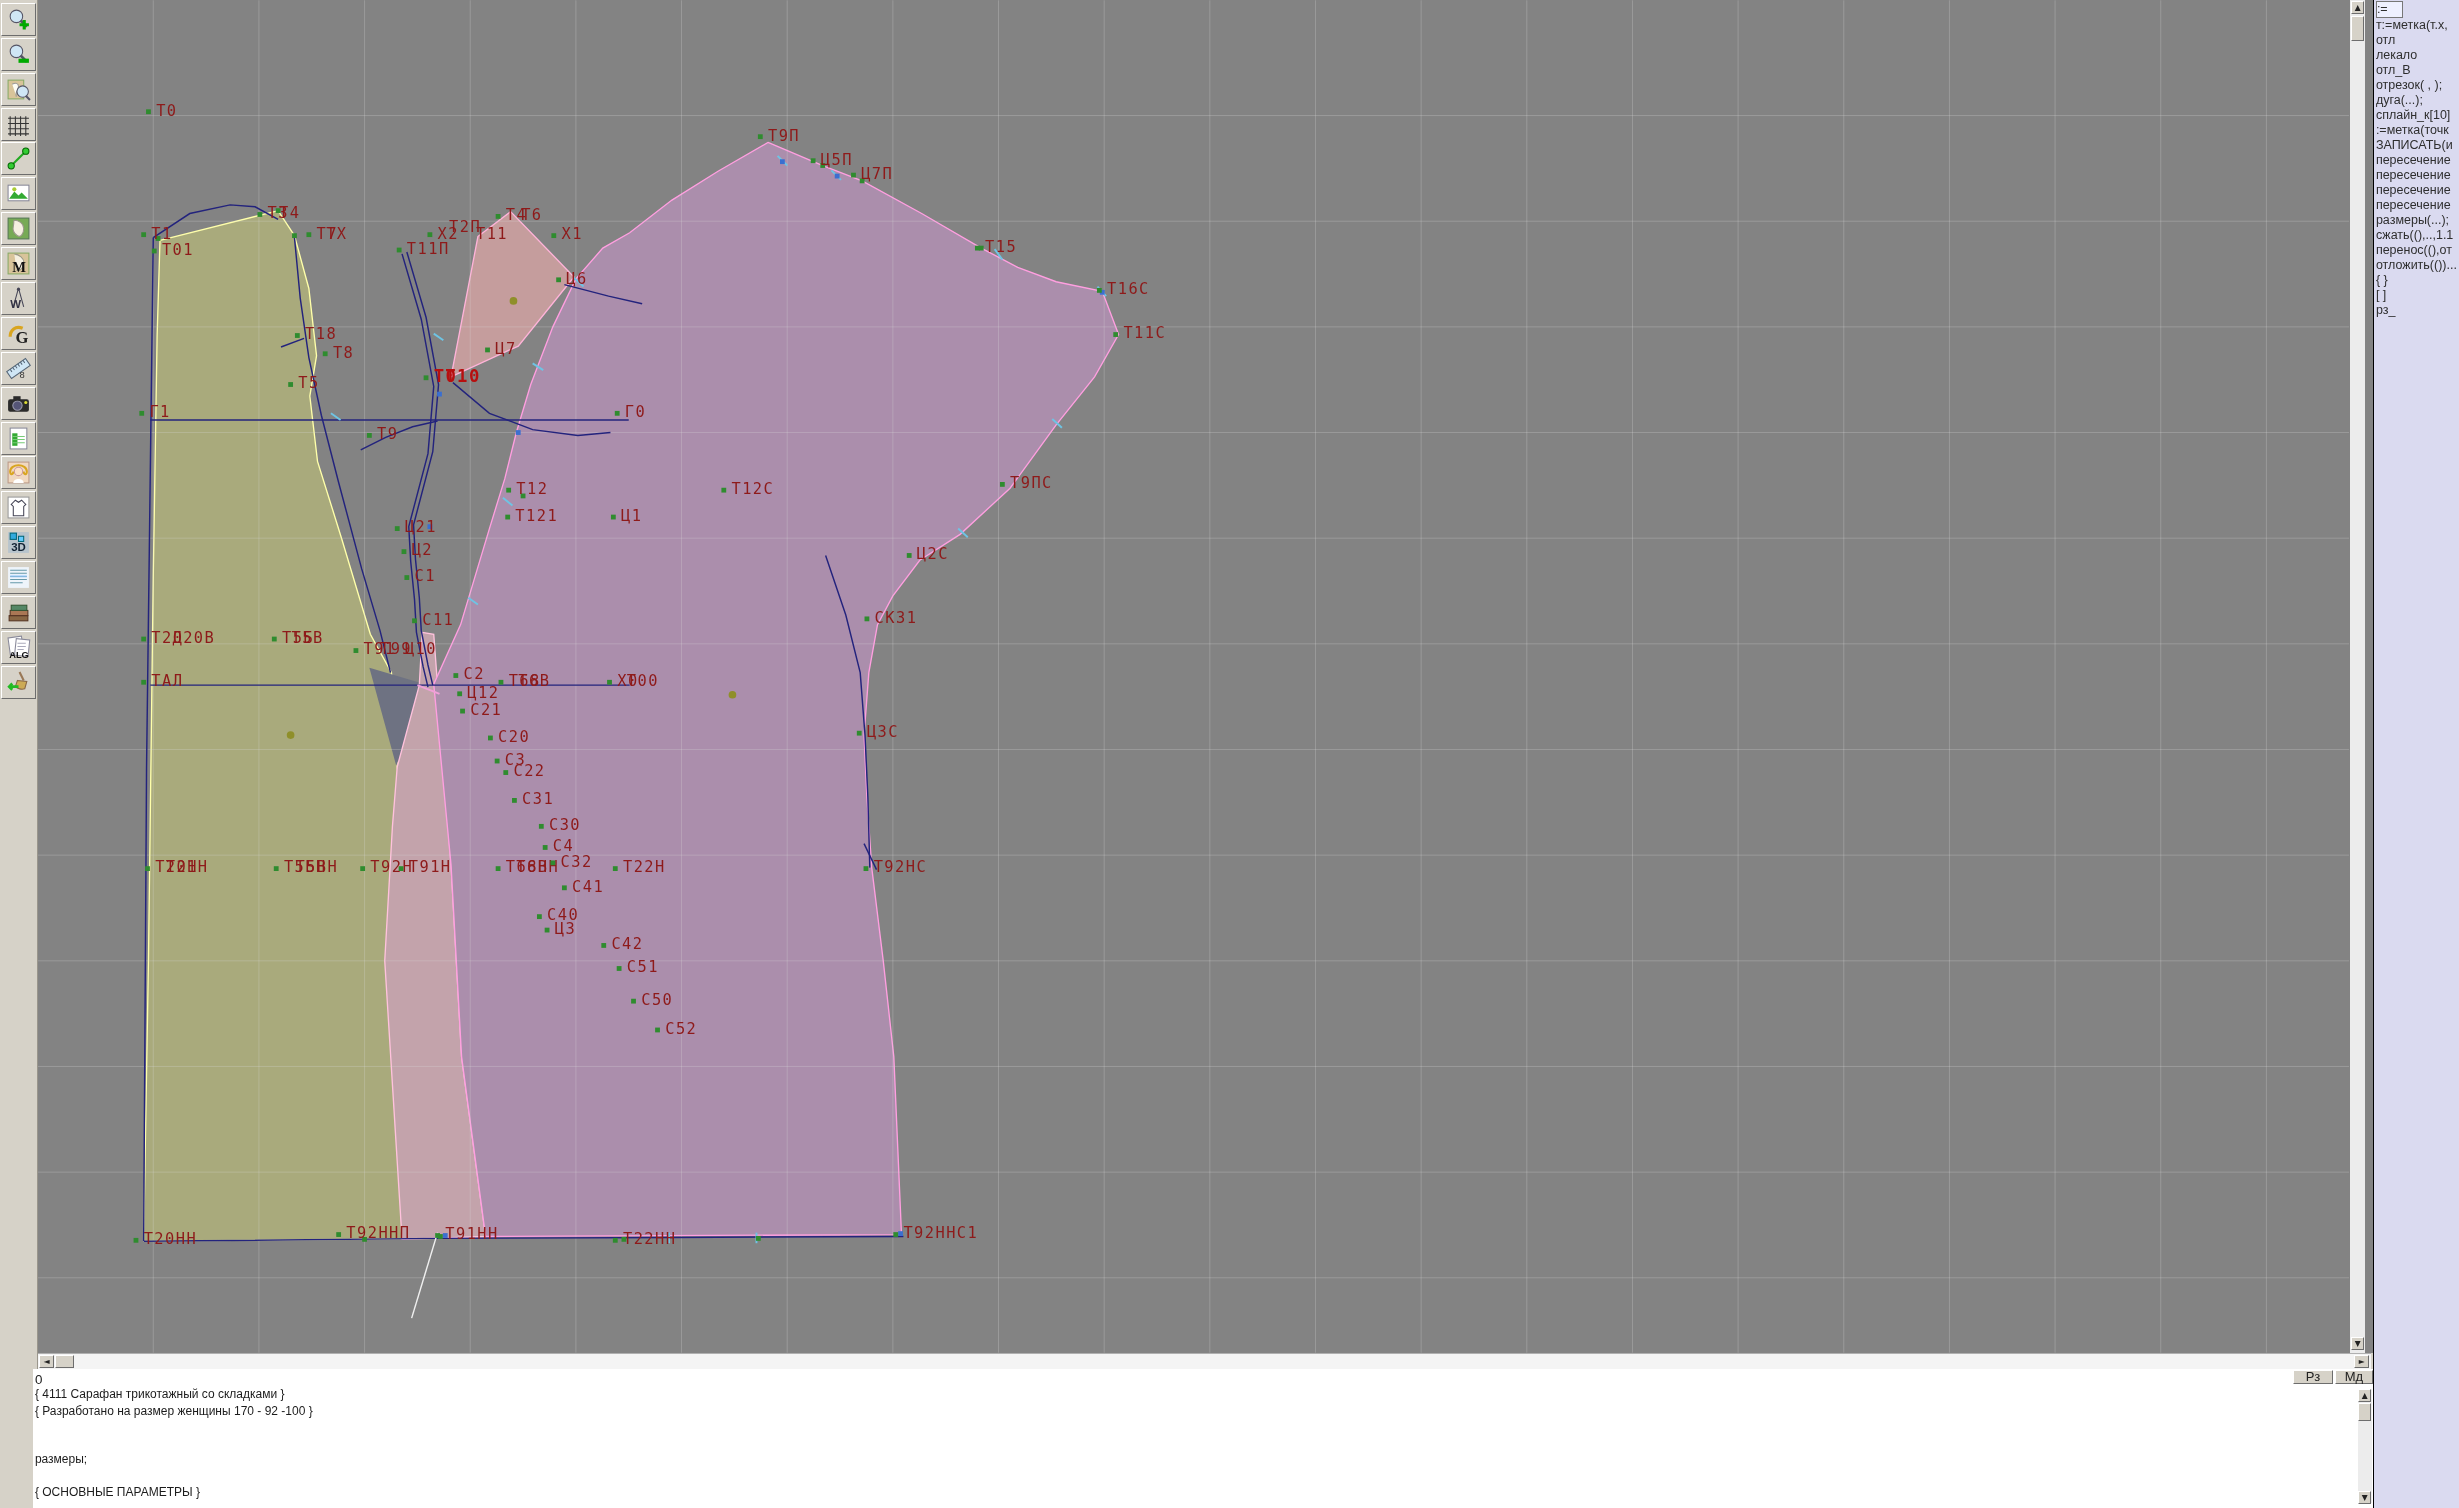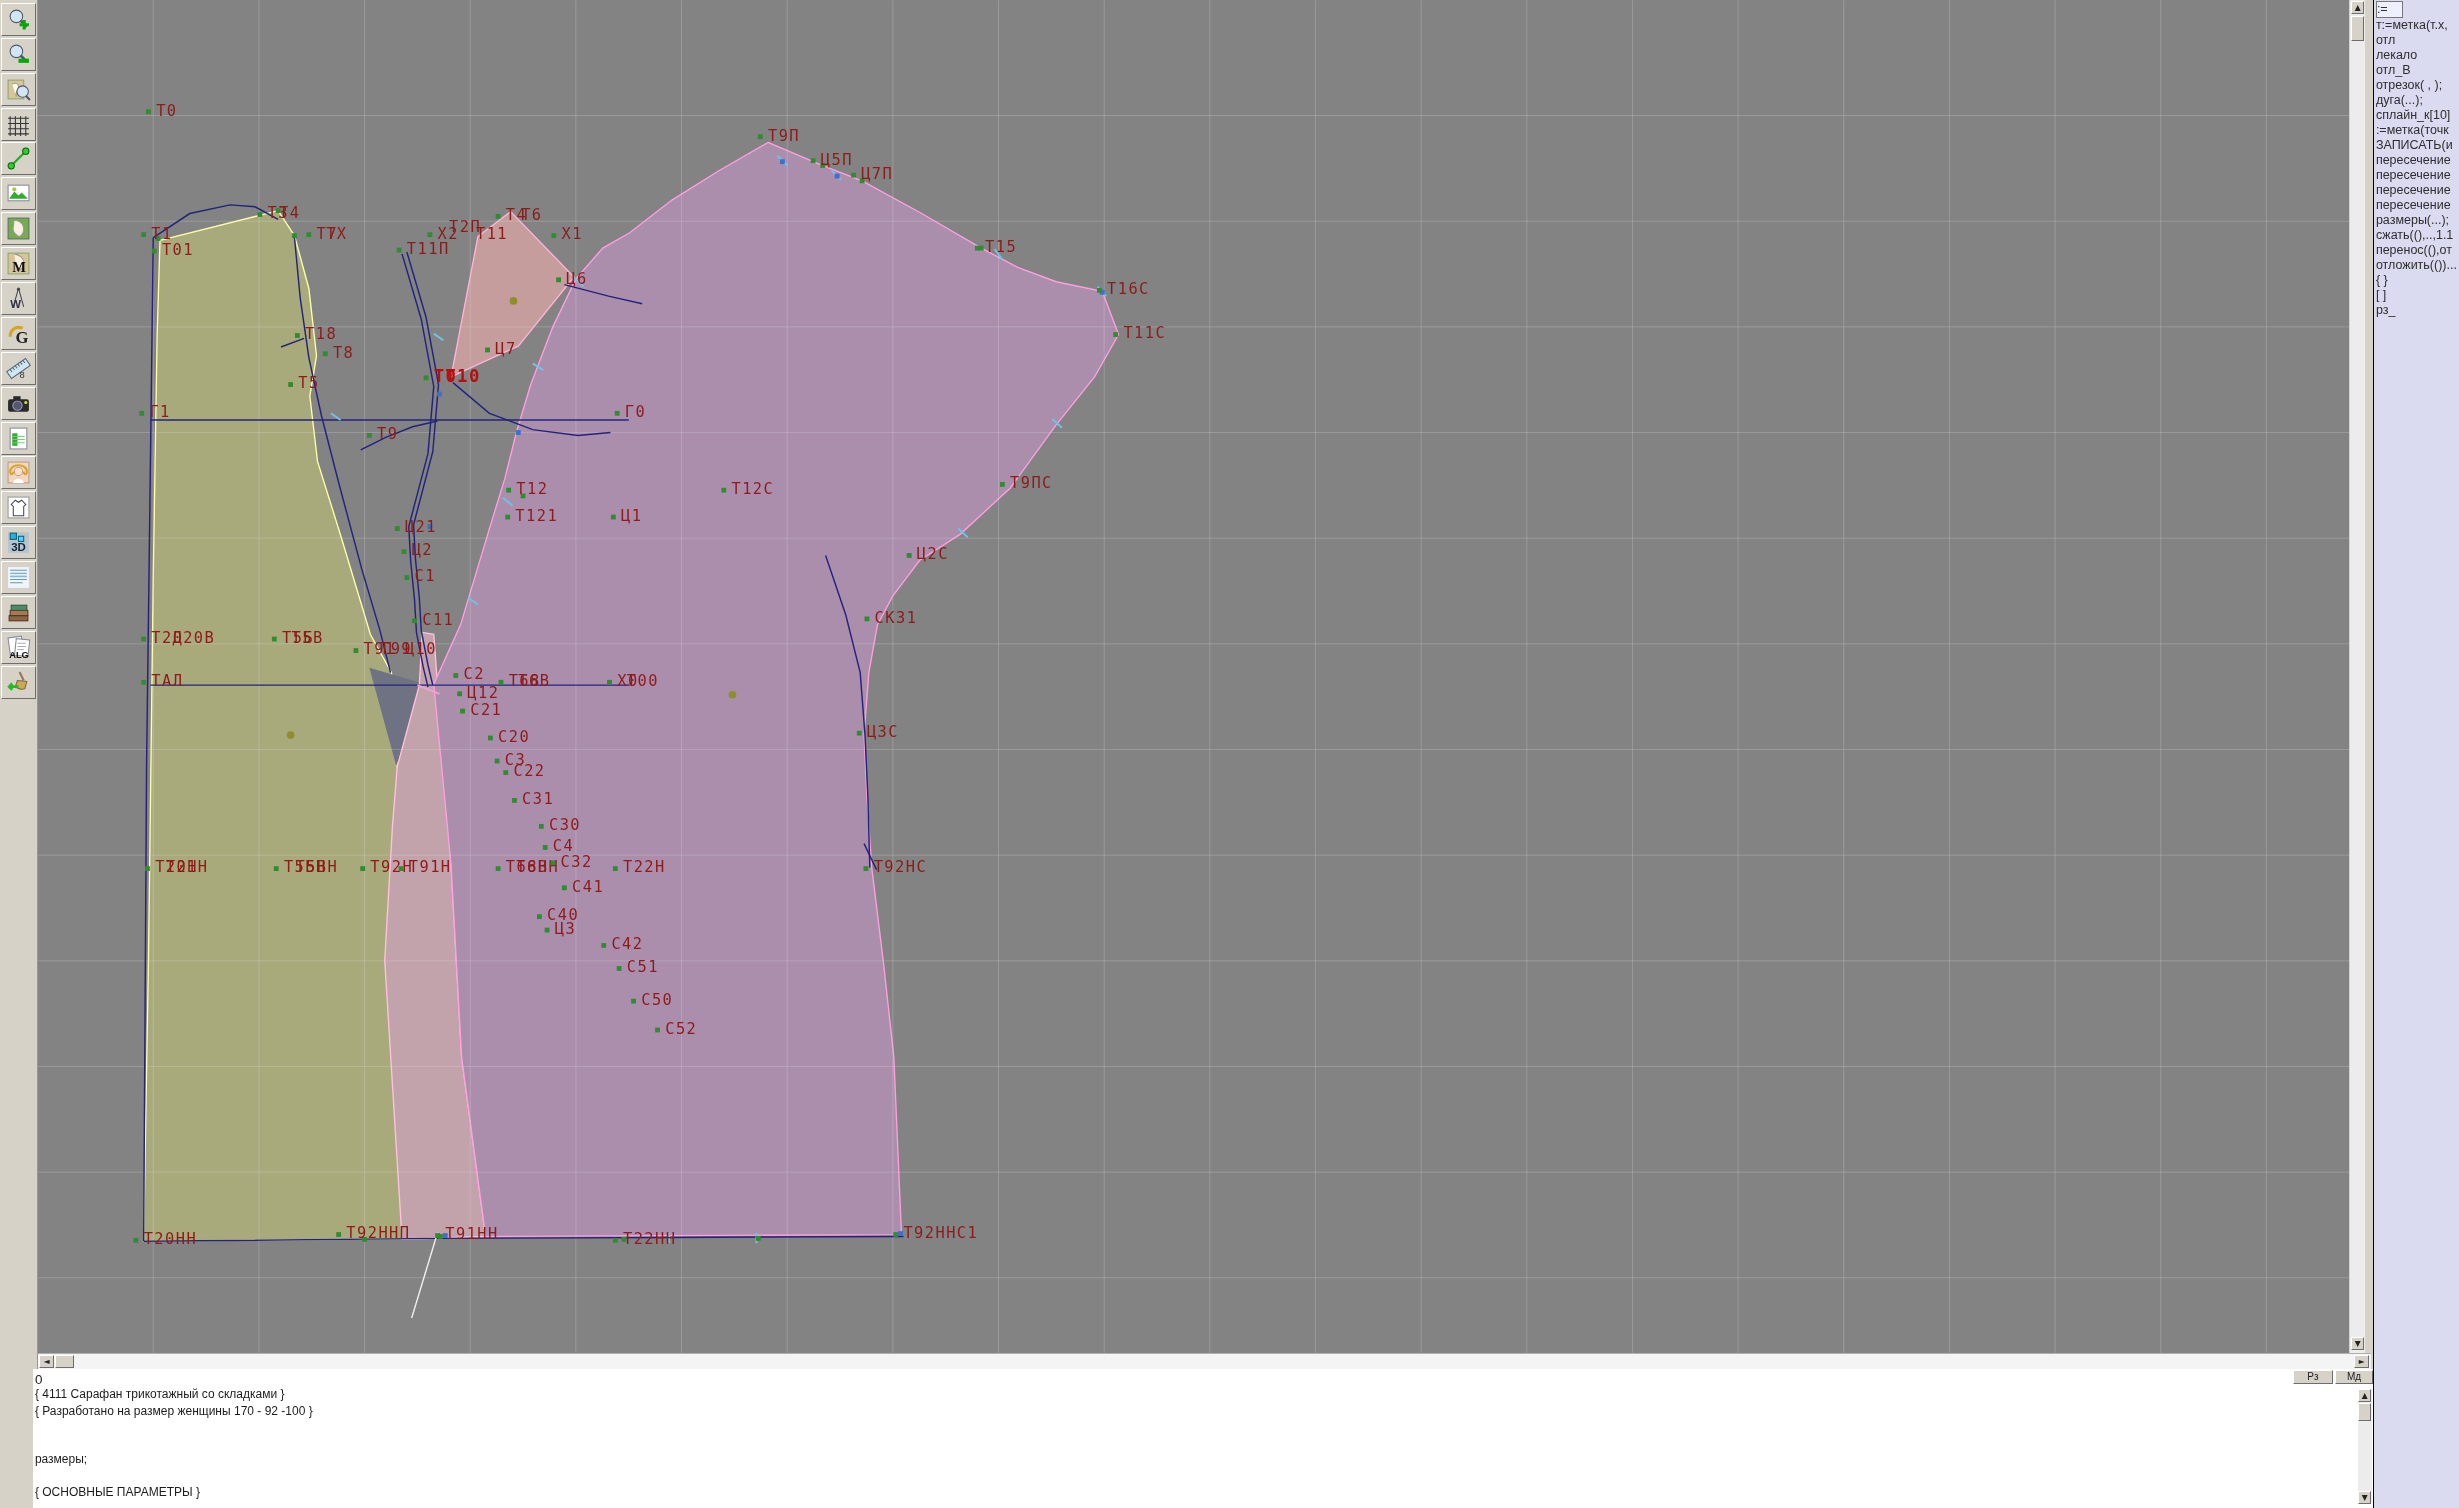--- a/index.html
+++ b/index.html
@@ -8,39 +8,39 @@
 
   
   #toolbar{position:absolute;left:0;top:0;width:38px;height:1508px;background:#d6d2c8;
     border-right:1px solid #9a968c;box-sizing:border-box;padding-top:1.9px;}
   .icon-btn{width:35px;height:33px;margin:1px 1px 1.9px 1px;background:#d6d2c8;
     border:1px solid;border-color:#ffffff #6d6d6d #6d6d6d #ffffff;box-sizing:border-box;
     display:flex;align-items:center;justify-content:center;}
   .icon-btn svg{width:25px;height:25px;}
 
   
-  #canvas{position:absolute;left:38px;top:0;width:2311px;height:1353px;background:#838383;}
+  #canvas{position:absolute;left:38px;top:0;width:2311px;height:1353px;background:#838383;padding-left:48px;}
   #canvas svg{position:absolute;left:0;top:0;}
 
   
   .sb-btn{position:absolute;background:#d6d2c8;border:1px solid;
     border-color:#ffffff #6d6d6d #6d6d6d #ffffff;box-sizing:border-box;
     font-size:7.7px;color:#222;display:flex;align-items:center;justify-content:center;
     font-family:"DejaVu Sans",sans-serif;}
   .sb-thumb{position:absolute;background:#d6d2c8;border:1px solid;
     border-color:#ffffff #6d6d6d #6d6d6d #ffffff;box-sizing:border-box;}
   #vscroll{position:absolute;left:2350px;top:0;width:15.4px;height:1353px;background:#ececec;}
   #hscroll{position:absolute;left:38px;top:1353px;width:2333px;height:16.3px;background:#f4f4f4;
     border-top:1px solid #b0b0b0;box-sizing:border-box;}
 
   
   #bottombar{position:absolute;left:33px;top:1369px;width:2340px;height:139px;background:#ffffff;}
   #row-label{position:absolute;left:1.9px;top:2.9px;font-size:13.4px;color:#222;}
   .mini-btn{position:absolute;top:1px;height:14.4px;background:#d6d2c8;border:1px solid;
-    border-color:#ffffff #6d6d6d #6d6d6d #ffffff;box-sizing:border-box;font-size:10px;
+    border-color:#ffffff #6d6d6d #6d6d6d #ffffff;box-sizing:border-box;font-size:13px;
     color:#222;text-align:center;line-height:12.5px;}
   #btn-rz{left:2260px;width:40px;}
   #btn-md{left:2302px;width:38px;}
   #comment-lines{position:absolute;left:1.9px;top:17.3px;font-size:12px;color:#1c1c1c;
     line-height:16.3px;white-space:pre;}
   #text-vscroll{position:absolute;left:2325px;top:20px;width:14.4px;height:114px;background:#ececec;}
 
   
   #rightpanel{position:absolute;left:2373px;top:0;width:86px;height:1508px;background:#dadaf0;
     border-left:1px solid #000;box-sizing:border-box;padding:1px 0 0 1.9px;overflow:hidden;}

